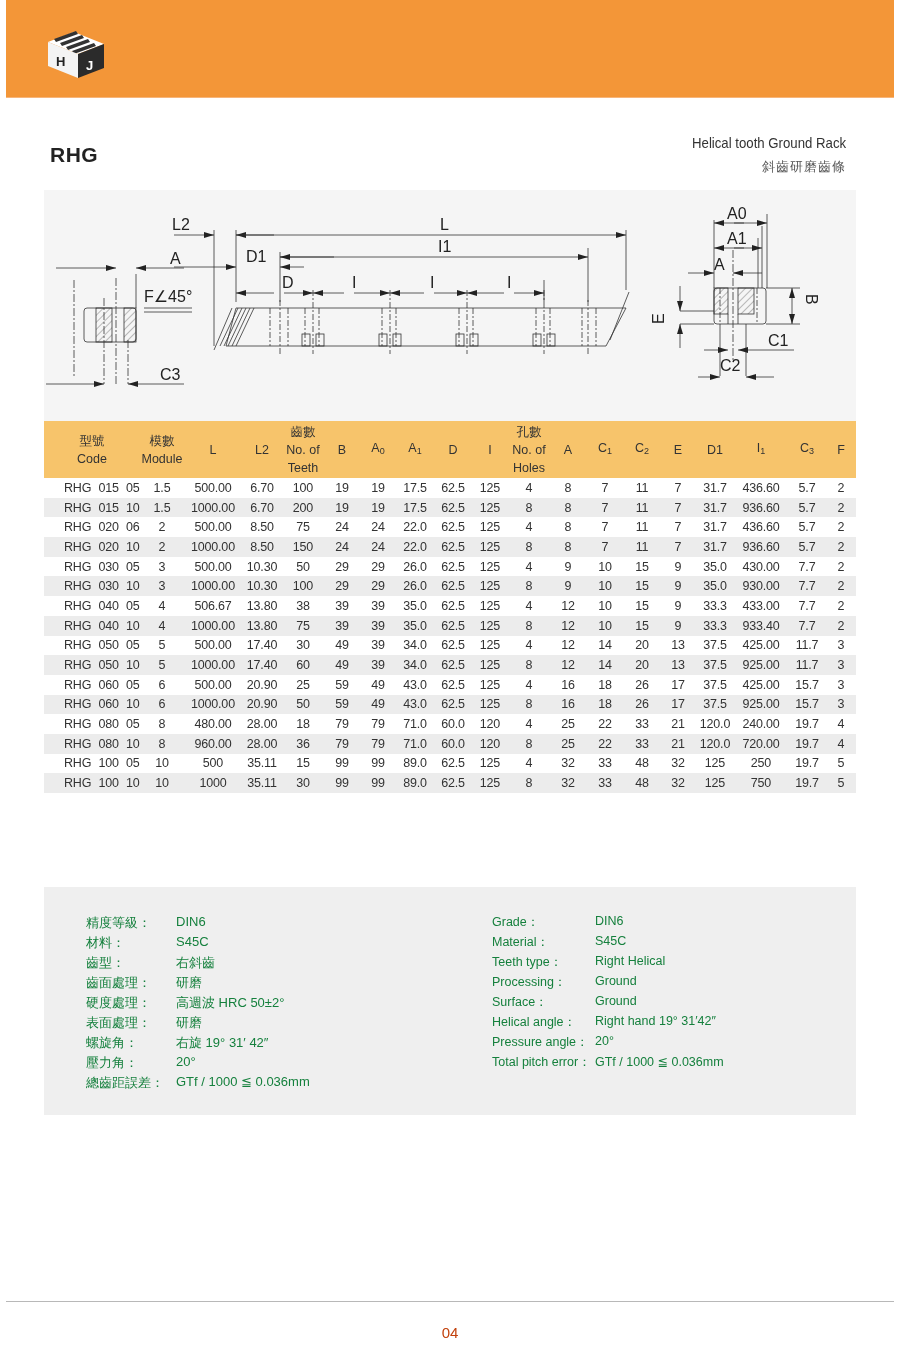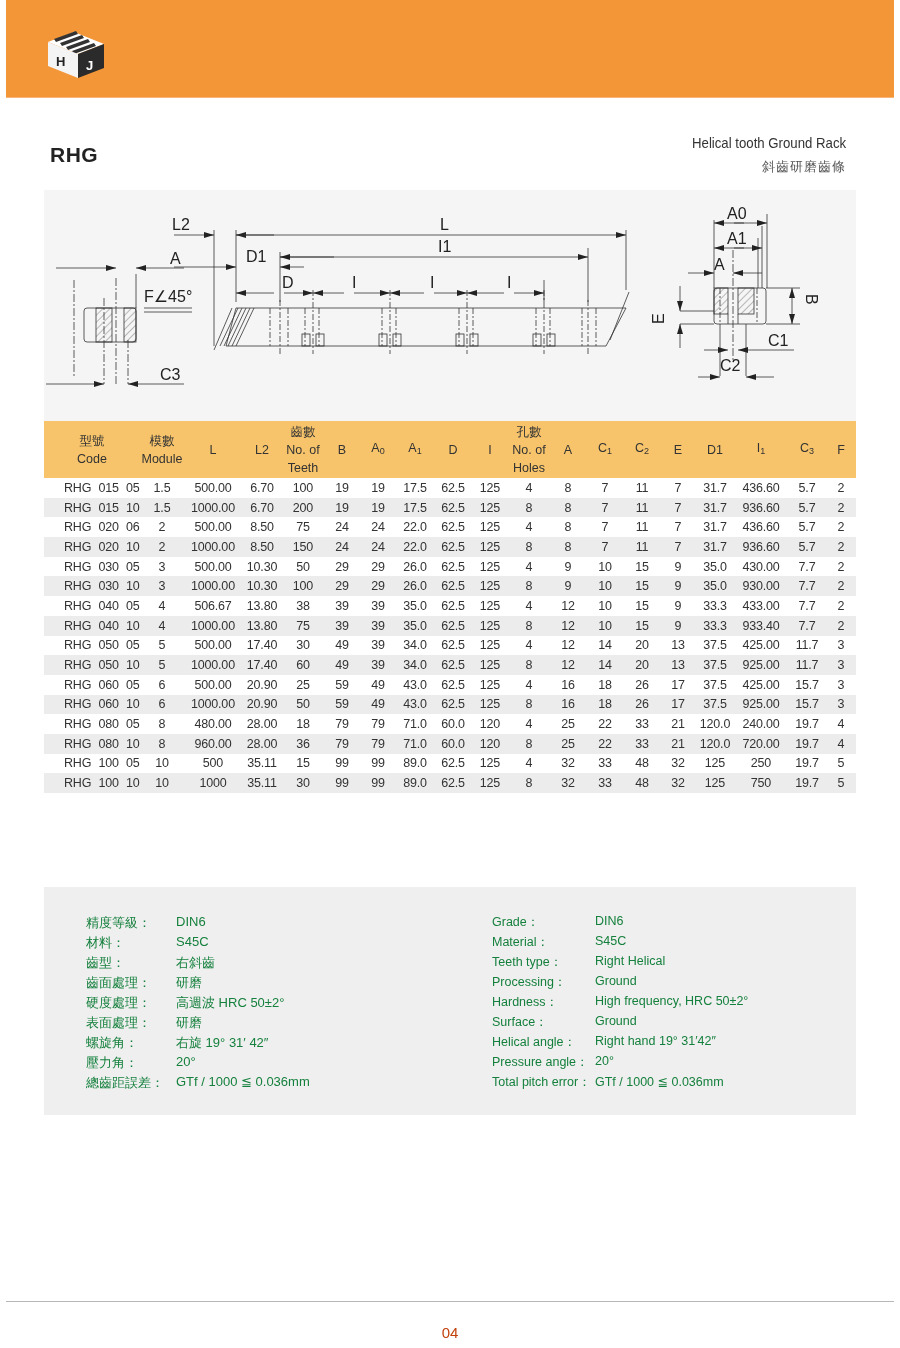--- a/index.html
+++ b/index.html
@@ -686,24 +686,20 @@
       </div>
       <div class="prop-row">
         <span class="prop-label">Teeth type：</span>
         <span class="prop-value">Right Helical</span>
       </div>
       <div class="prop-row">
         <span class="prop-label">Processing：</span>
         <span class="prop-value">Ground</span>
       </div>
       <div class="prop-row">
-        <span class="prop-label">Hardness：</span>
-        <span class="prop-value">High frequency, HRC 50±2°</span>
-      </div>
-      <div class="prop-row">
         <span class="prop-label">Surface：</span>
         <span class="prop-value">Ground</span>
       </div>
       <div class="prop-row">
         <span class="prop-label">Helical angle：</span>
         <span class="prop-value">Right hand 19° 31′42″</span>
       </div>
       <div class="prop-row">
         <span class="prop-label">Pressure angle：</span>
         <span class="prop-value">20°</span>

